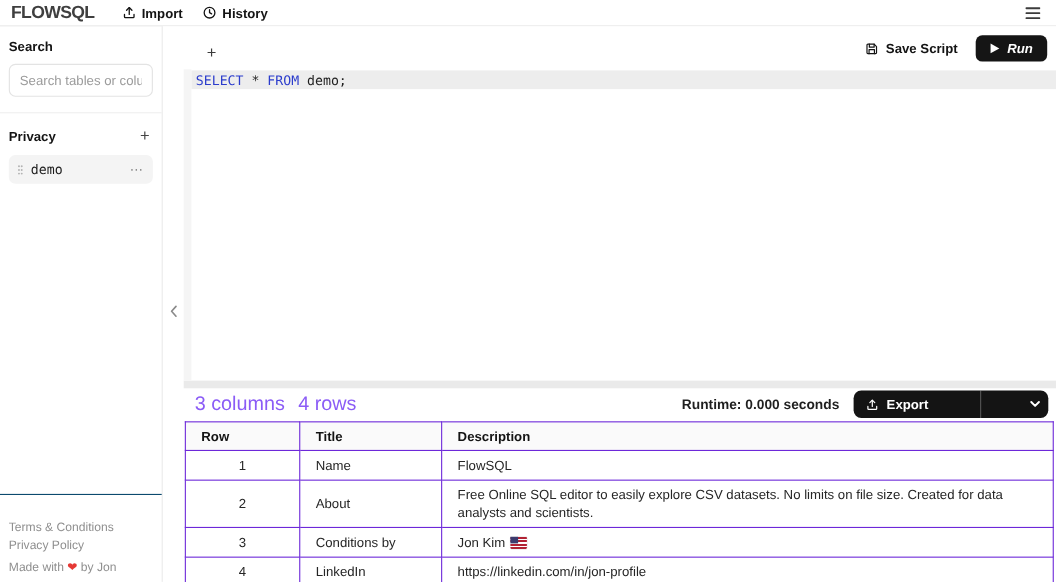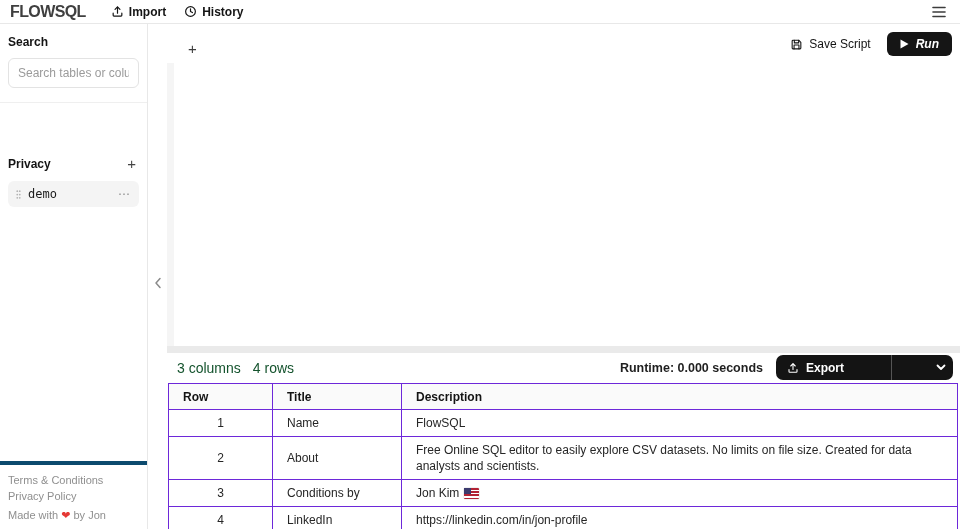--- a/index.html
+++ b/index.html
@@ -16,69 +16,69 @@
   .navbar { height:24px; border-bottom:1px solid #e8e8e8; display:flex; align-items:center; padding:0 10px; }
   .logo { font-size:16px; font-weight:700; letter-spacing:-0.6px; color:#3f3f3f; margin:0 16px 0 0; line-height:1; }
   .nav-btn { display:flex; align-items:center; gap:5px; font-size:12px; font-weight:600; color:#141414;
              background:none; border:none; padding:3px 9px; cursor:pointer; }
   .hamburger { margin-left:auto; padding:3px 4px; cursor:pointer; }
 
   
   .app { display:flex; height:505px; }
 
   
-  .sidebar { width:148px; border-right:1px solid #e8e8e8; display:flex; flex-direction:column;gap:40px; }
+  .sidebar { width:148px; border-right:1px solid #e8e8e8; display:flex; flex-direction:column; }
   .sb-search { padding:11px 8px 14px; border-bottom:1px solid #efefef; }
   .sb-heading { font-size:12px; font-weight:700; color:#141414; }
   .sb-search .sb-heading { margin-bottom:9px; }
   .search-input { width:100%; height:30px; border:1px solid #e3e3e3; border-radius:6px;
                   font-family:"Liberation Sans",sans-serif; font-size:12px; color:#1a1a1a; padding:0 9px; outline:none; }
   .search-input::placeholder { color:#9b9b9b; }
   .sb-tables { padding:13px 8px 0; }
   .sb-tables-head { display:flex; align-items:center; justify-content:space-between; }
   .plus-btn { font-size:15px; font-weight:400; color:#454545; background:none; border:none; line-height:1; padding:0 3px; cursor:pointer; }
   .table-item { margin-top:10px; height:26px; background:#f4f4f4; border-radius:6px;
                 display:flex; align-items:center; padding:0 8px; gap:7px; cursor:pointer; }
   .table-item .tname { font-family:"DejaVu Sans Mono",monospace; font-size:12px; color:#1c1c1c; }
   .table-item .more { margin-left:auto; color:#8d8d8d; font-size:12px; letter-spacing:1px; cursor:pointer; }
-  .sb-footer { margin-top:auto; border-top:4px solid #0c4a6e; padding:9px 8px 7px; font-size:11px; color:#8f8f8f; }
+  .sb-footer { margin-top:auto; border-top:1px solid #0c4a6e; padding:24px 8px 7px; font-size:11px; color:#8f8f8f; }
   .sb-footer .flink { display:block; margin-bottom:4px; cursor:pointer; }
   .made-with { margin-top:7px; }
   .heart { color:#e53935; }
 
   
   .main { flex:1; position:relative; display:flex; flex-direction:column; background:#fff; min-width:0; }
   .collapse-btn { position:absolute; left:4px; top:251px; color:#8a8a8a; cursor:pointer; background:none; border:none; padding:2px; }
   .main-inner { margin-left:19px; display:flex; flex-direction:column; height:100%; min-width:0; }
 
   
   .tabbar { height:39px; position:relative; display:flex; align-items:flex-end; flex:none; }
   .tab { margin-left:11px; height:27px; background:#fff; border:1px solid #e4e4e4; border-bottom:none;
          border-radius:8px 8px 0 0; display:flex; align-items:center; padding:0 15px; gap:8px;
          font-size:12.5px; color:#1a1a1a; cursor:pointer; }
   .add-tab { margin-left:15px; margin-bottom:4px; font-size:15px; color:#3c3c3c; background:none; border:none; padding:2px 6px; cursor:pointer; }
   .tab-actions { position:absolute; right:8px; top:8px; display:flex; align-items:center; gap:10px; }
-  .save-btn { display:flex; align-items:center; gap:6px; font-size:12px; font-weight:400; color:#141414;
+  .save-btn { display:flex; align-items:center; gap:6px; font-size:12px; font-weight:700; color:#141414;
               background:none; border:none; padding:4px 6px; cursor:pointer; }
   .run-btn { background:#151515; color:#fff; border:none; border-radius:6px; height:24px; padding:0 13px;
              display:flex; align-items:center; gap:7px; font-size:12px; font-weight:600; cursor:pointer;font-style:italic; }
 
   
   .editor { height:283px; position:relative; flex:none; cursor:text; }
   .gutter { position:absolute; left:0; top:0; bottom:0; width:7px; background:#f5f5f5; }
   .code-line { margin-left:7px; margin-top:1px; height:17px; background:#ededed; display:flex; align-items:center;
                padding-left:4px; font-family:"DejaVu Sans Mono",monospace; font-size:12px; white-space:pre; color:#1f1f1f; }
   .code-line .kw { color:#2b3ccc; }
 
   
   .resizer { height:7px; background:#eaeaea; flex:none; cursor:row-resize; }
 
   
   .results-meta { height:29px; display:flex; align-items:center; padding-left:10px; flex:none; }
-  .meta-text { font-size:14px; color:#14532d; }
+  .meta-text { font-size:18px; color:#8b5cf6; }
   .meta-text + .meta-text { margin-left:12px; }
   .runtime { margin-left:auto; font-size:12.5px; color:#1f1f1f;font-weight:bold; }
   .export-btn { margin-left:13px; margin-right:7px; background:#141414; border-radius:7px; height:25px;
                 display:flex; align-items:stretch; overflow:hidden;gap:36px; }
   .export-main { display:flex; align-items:center; gap:7px; padding:0 11px; color:#fff; font-size:12px;
                  font-weight:600; background:none; border:none; cursor:pointer; }
   .export-sep { width:1px; background:rgba(255,255,255,0.28); margin:0; }
   .export-caret { display:flex; align-items:center; justify-content:center; width:25px; background:none; border:none; cursor:pointer; }
 
   
@@ -202,20 +202,21 @@
                   <path d="M0.5 0.5 8.5 5 0.5 9.5z"></path>
                 </svg>
             </span>
             <span>Run</span>
           </button>
         </div>
       </div>
 
       <div class="editor">
         <div class="gutter"></div>
+        <div class="code-line"><span class="kw">SELECT </span><span>* </span><span class="kw">FROM </span><span>demo;</span></div>
       </div>
 
       <div class="resizer"></div>
 
       <div class="results-meta">
         <span class="meta-text">3 columns</span>
         <span class="meta-text">4 rows</span>
         <span class="runtime">Runtime: 0.000 seconds</span>
         <div class="export-btn">
           <button class="export-main">

